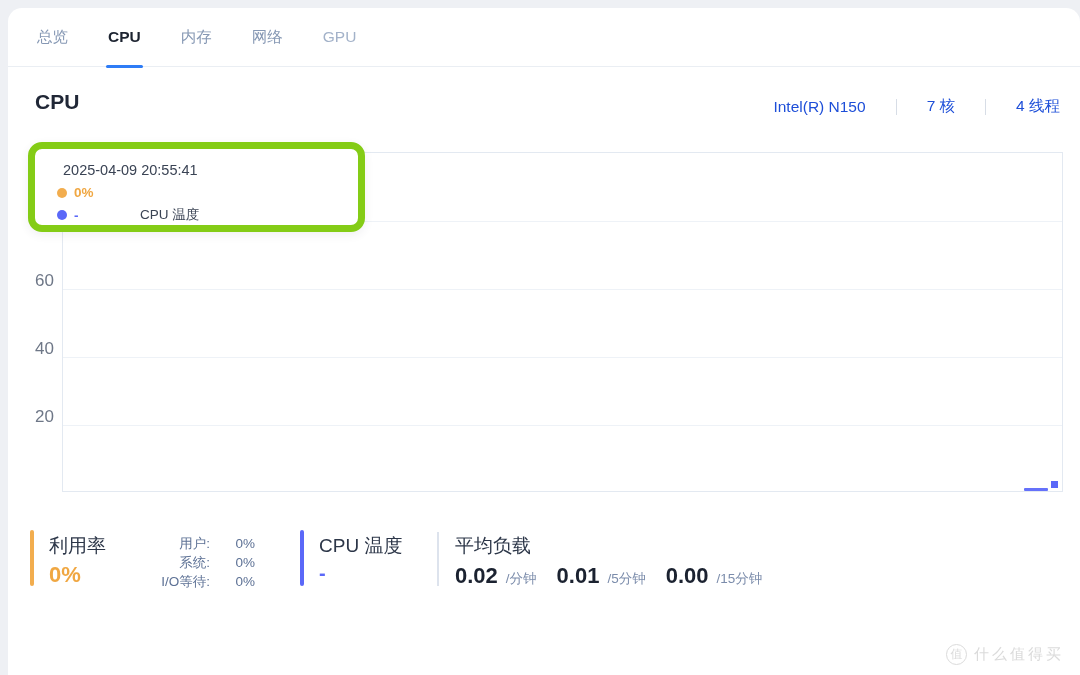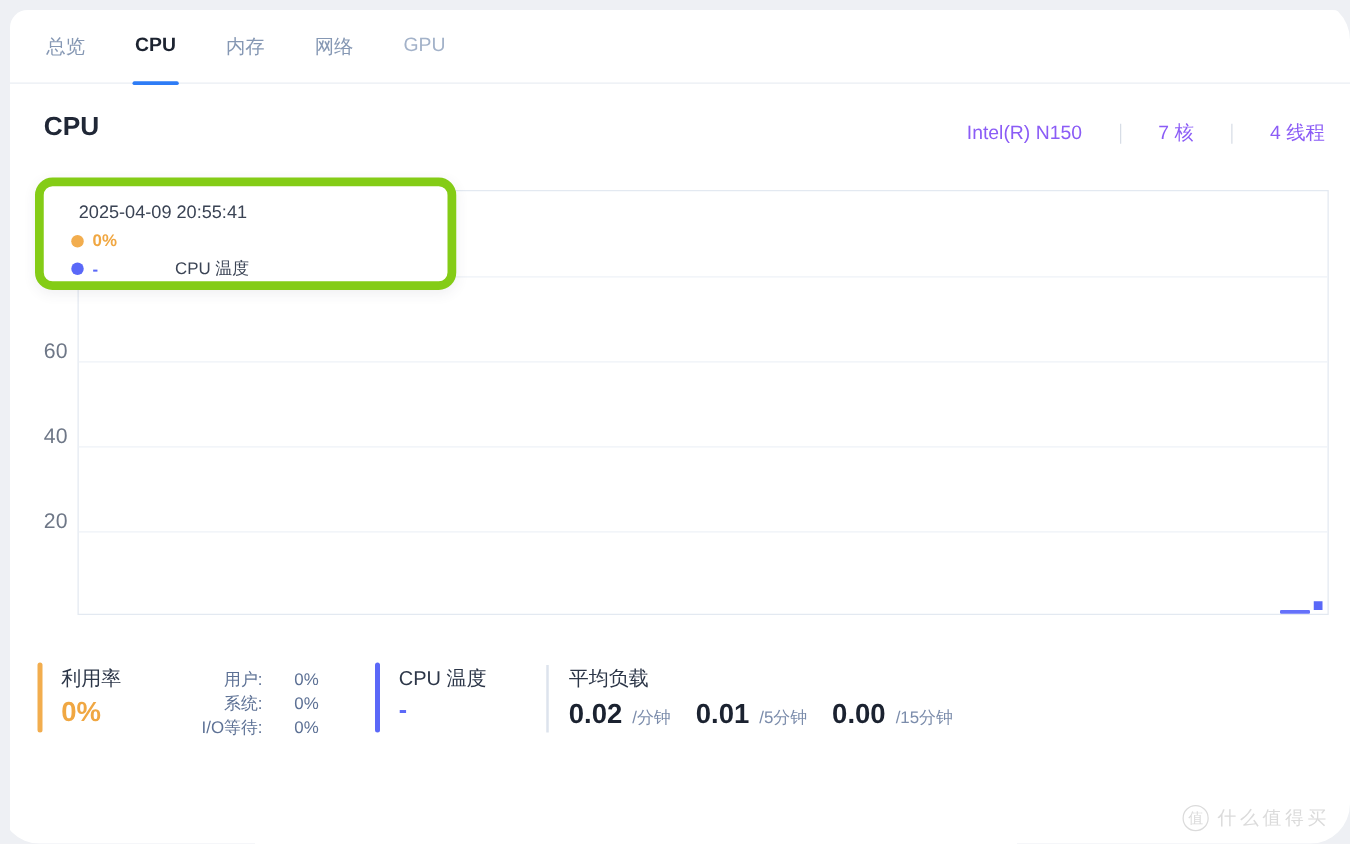--- a/index.html
+++ b/index.html
@@ -1,34 +1,34 @@
 <!DOCTYPE html>
 <html><head>
 <meta charset="utf-8">
 <style>
   * { margin:0; padding:0; box-sizing:border-box; }
   html,body { background:#eef0f4; }
   body { font-family:"Liberation Sans","DejaVu Sans",sans-serif; }
-  .page { position:relative; width:1080px; height:675px; background:#eef0f4; overflow:hidden;border-radius:32px; }
+  .page { position:relative; width:1080px; height:675px; background:#eef0f4; overflow:hidden; }
   .card { position:absolute; left:8px; top:8px; right:0; bottom:0; background:#ffffff; border-radius:14px 14px 0 0; }
 
   
   .tabbar { position:absolute; left:0; right:0; top:0; height:59px; border-bottom:1px solid #eaeef3;
             display:flex; align-items:stretch; padding-left:27px; }
   .tab { display:flex; align-items:center; padding:0 2px; margin-right:36px; font-size:15.5px;
          color:#8698b4; cursor:pointer; position:relative; }
   .tab.dim { color:#a3b2c9; }
   .tab.active { color:#1c2330; font-weight:700; }
   .tab.active::after { content:""; position:absolute; left:0; right:0; bottom:-2px; height:3px;
                        background:#2e7cf6; border-radius:2px; }
 
   
   .page-title { position:absolute; left:27px; top:82px; font-size:21px; font-weight:700; color:#202736; }
   .cpu-info { position:absolute; right:20px; top:88px; display:flex; align-items:center; gap:30px;
-              font-size:15.5px; color:#8b5cf6; }
+              font-size:15.5px; color:#1d4ed8; }
   .cpu-info .vdiv { width:1px; height:16px; background:#d7dde6; }
 
   
   .chart { position:absolute; left:54px; top:144px; width:1001px; height:340px;
            border:1px solid #e3e9f1; background:#fff; }
   .gridline { position:absolute; left:0; right:0; height:1px; background:#eef2f7; }
   .ytick { position:absolute; left:0; width:46px; text-align:right; font-size:17px; color:#6e7787; }
   .line-seg { position:absolute; right:14px; bottom:0; width:24px; height:3px; background:#6571fa; border-radius:1px; }
   .line-marker { position:absolute; right:4px; bottom:3px; width:7px; height:7px; background:#5a68f8; }
 
@@ -47,21 +47,21 @@
   .tt-name { white-space:nowrap; }
   .tt-name.indent { padding-left:22px; }
 
   
   .footer { position:absolute; left:0; right:0; top:522px; height:60px; }
   .accent { width:4px; height:56px; border-radius:2px; flex:none; }
   .accent.orange { background:#f2ad4e; }
   .accent.blue { background:#5b68f8; }
   .stat { position:absolute; top:0; display:flex; }
   .stat .body { margin-left:15px; }
-  .stat-label { font-size:16px; color:#2c3648; margin-top:3px; }
+  .stat-label { font-size:19px; color:#2c3648; margin-top:3px; }
   .stat-value { font-size:22px; font-weight:800; margin-top:3px; }
   .stat-value.orange { color:#f0a742; }
   .stat-value.blue { color:#5b68f8; font-size:20px; }
   .stat-util { left:22px; }
   .stat-details { position:absolute; left:100px; top:4px; width:147px; font-size:13.5px; color:#5d7195; }
   .detail-row { display:flex; justify-content:flex-end; line-height:19px; }
   .detail-row .dv { width:45px; text-align:right; }
   .stat-temp { left:292px; }
   .divider-v { position:absolute; left:429px; top:2px; width:2px; height:54px; background:#dde3ed; }
   .stat-load { position:absolute; left:447px; top:0; }

